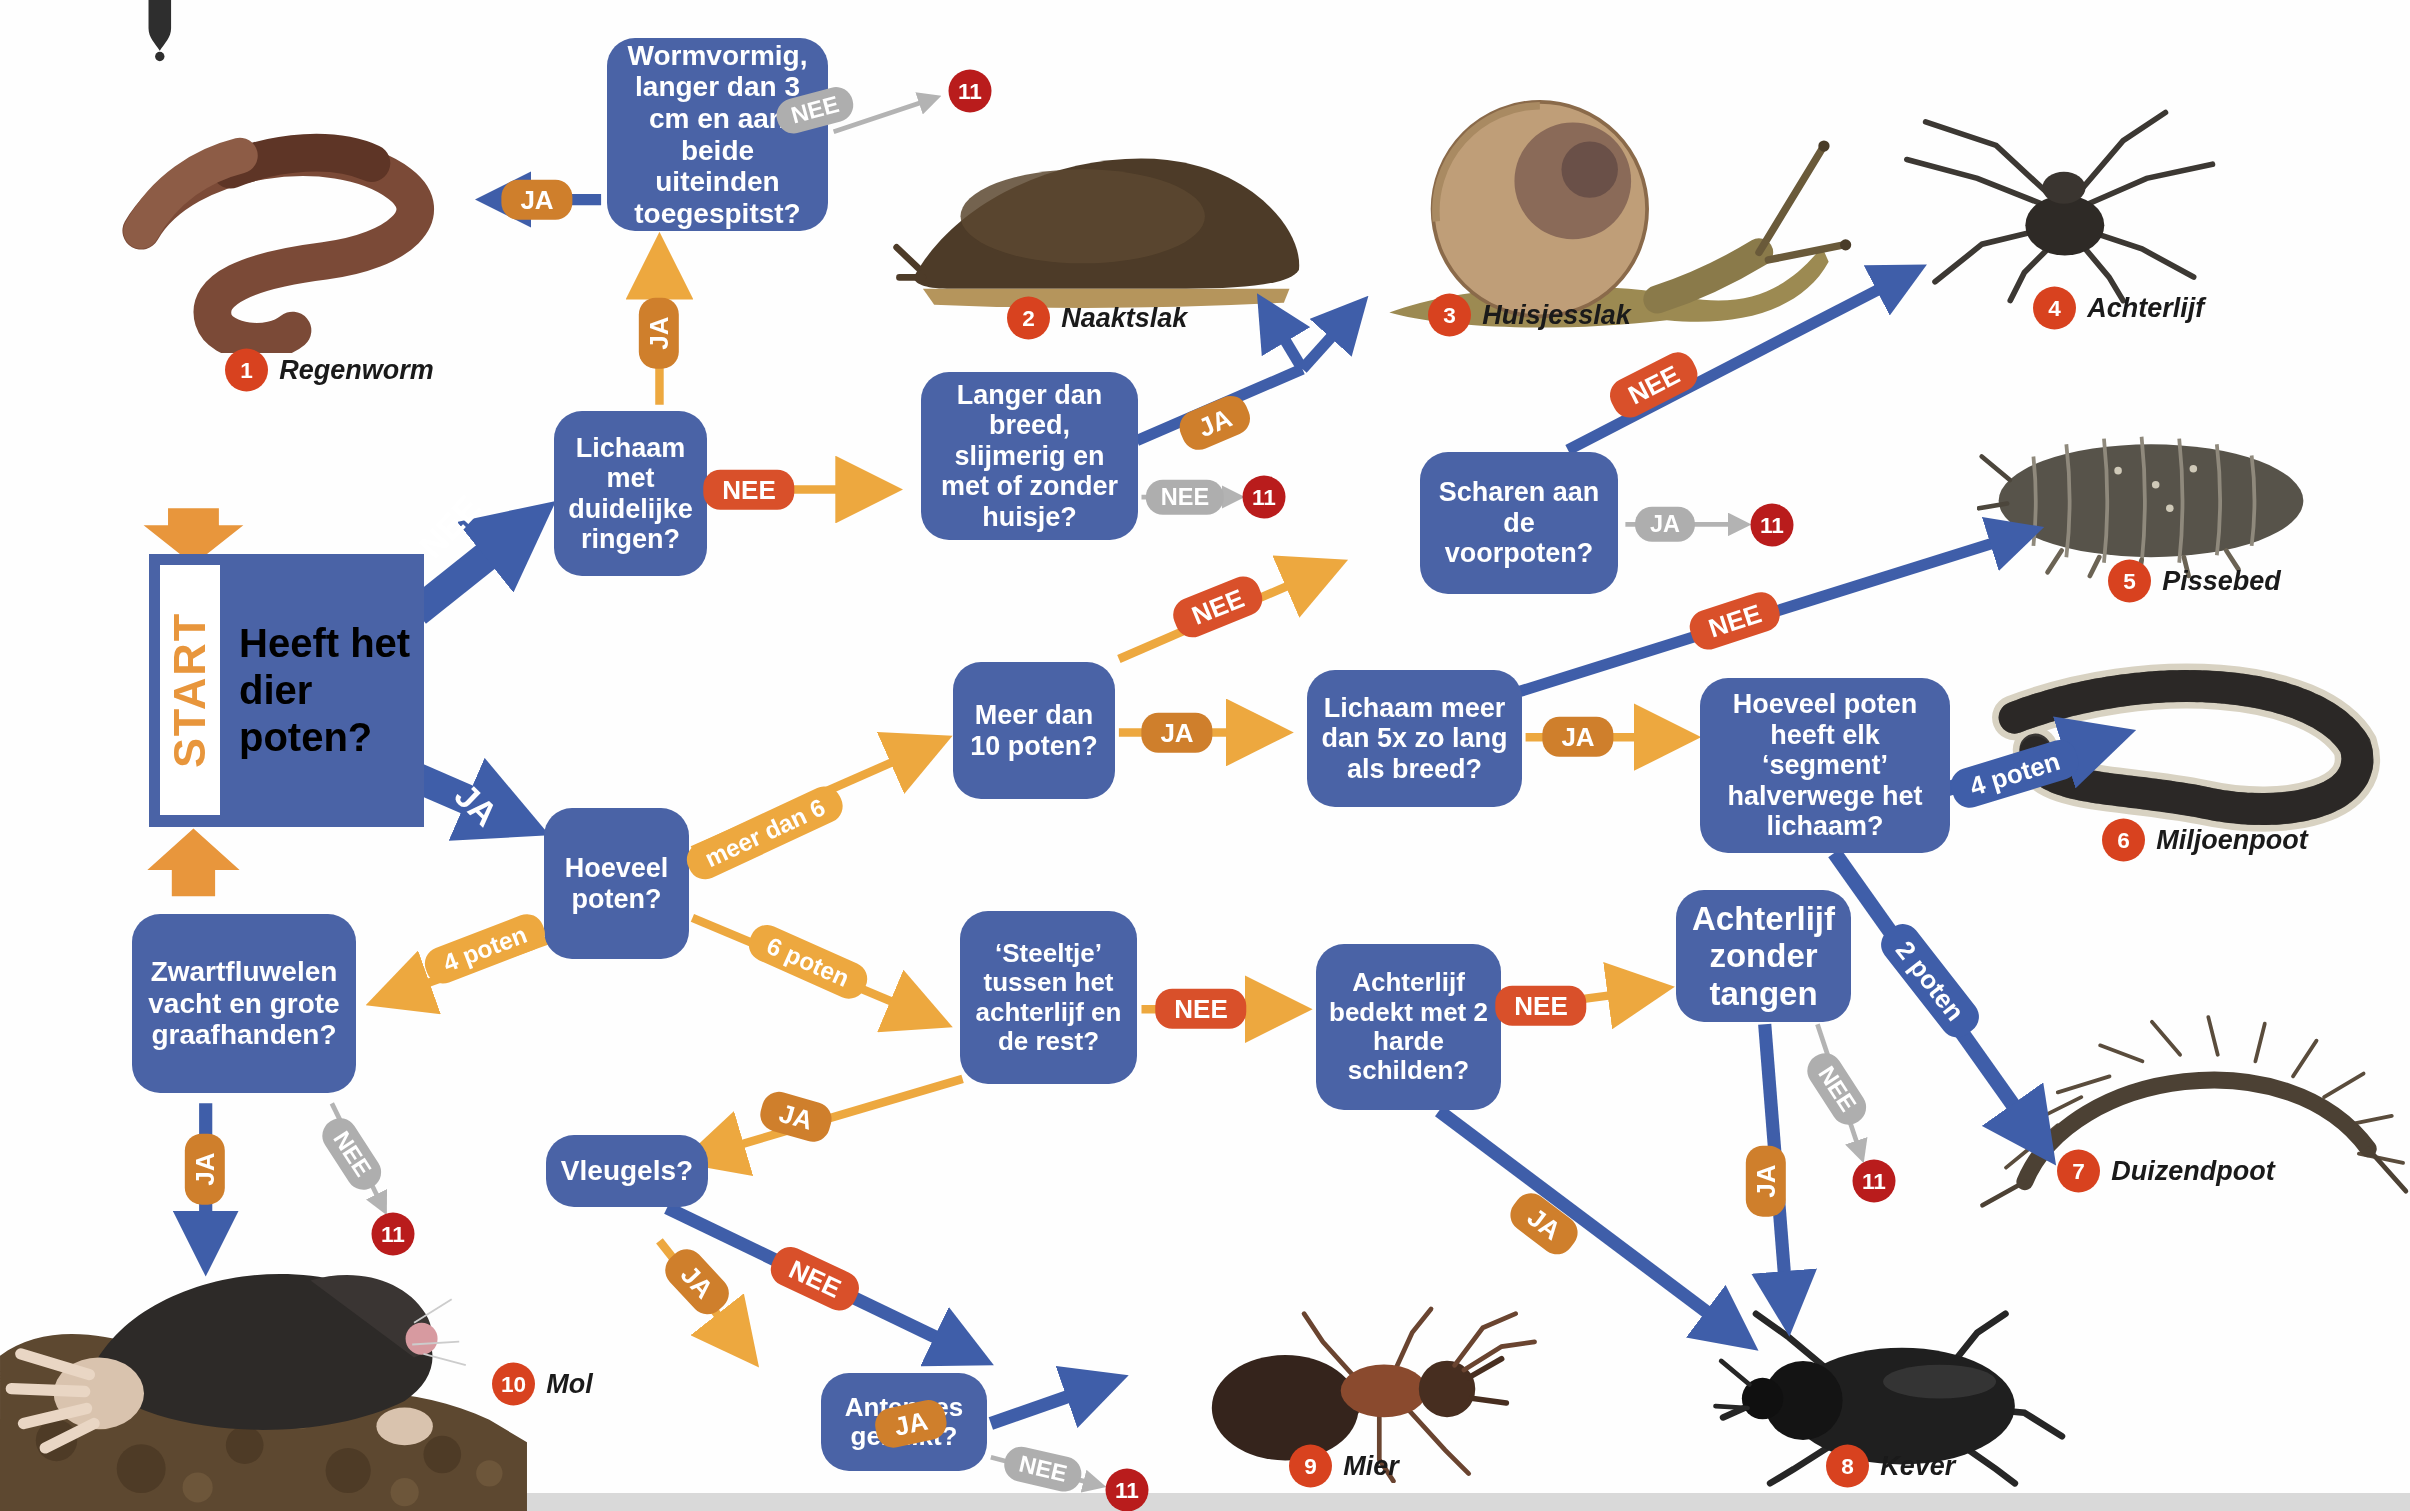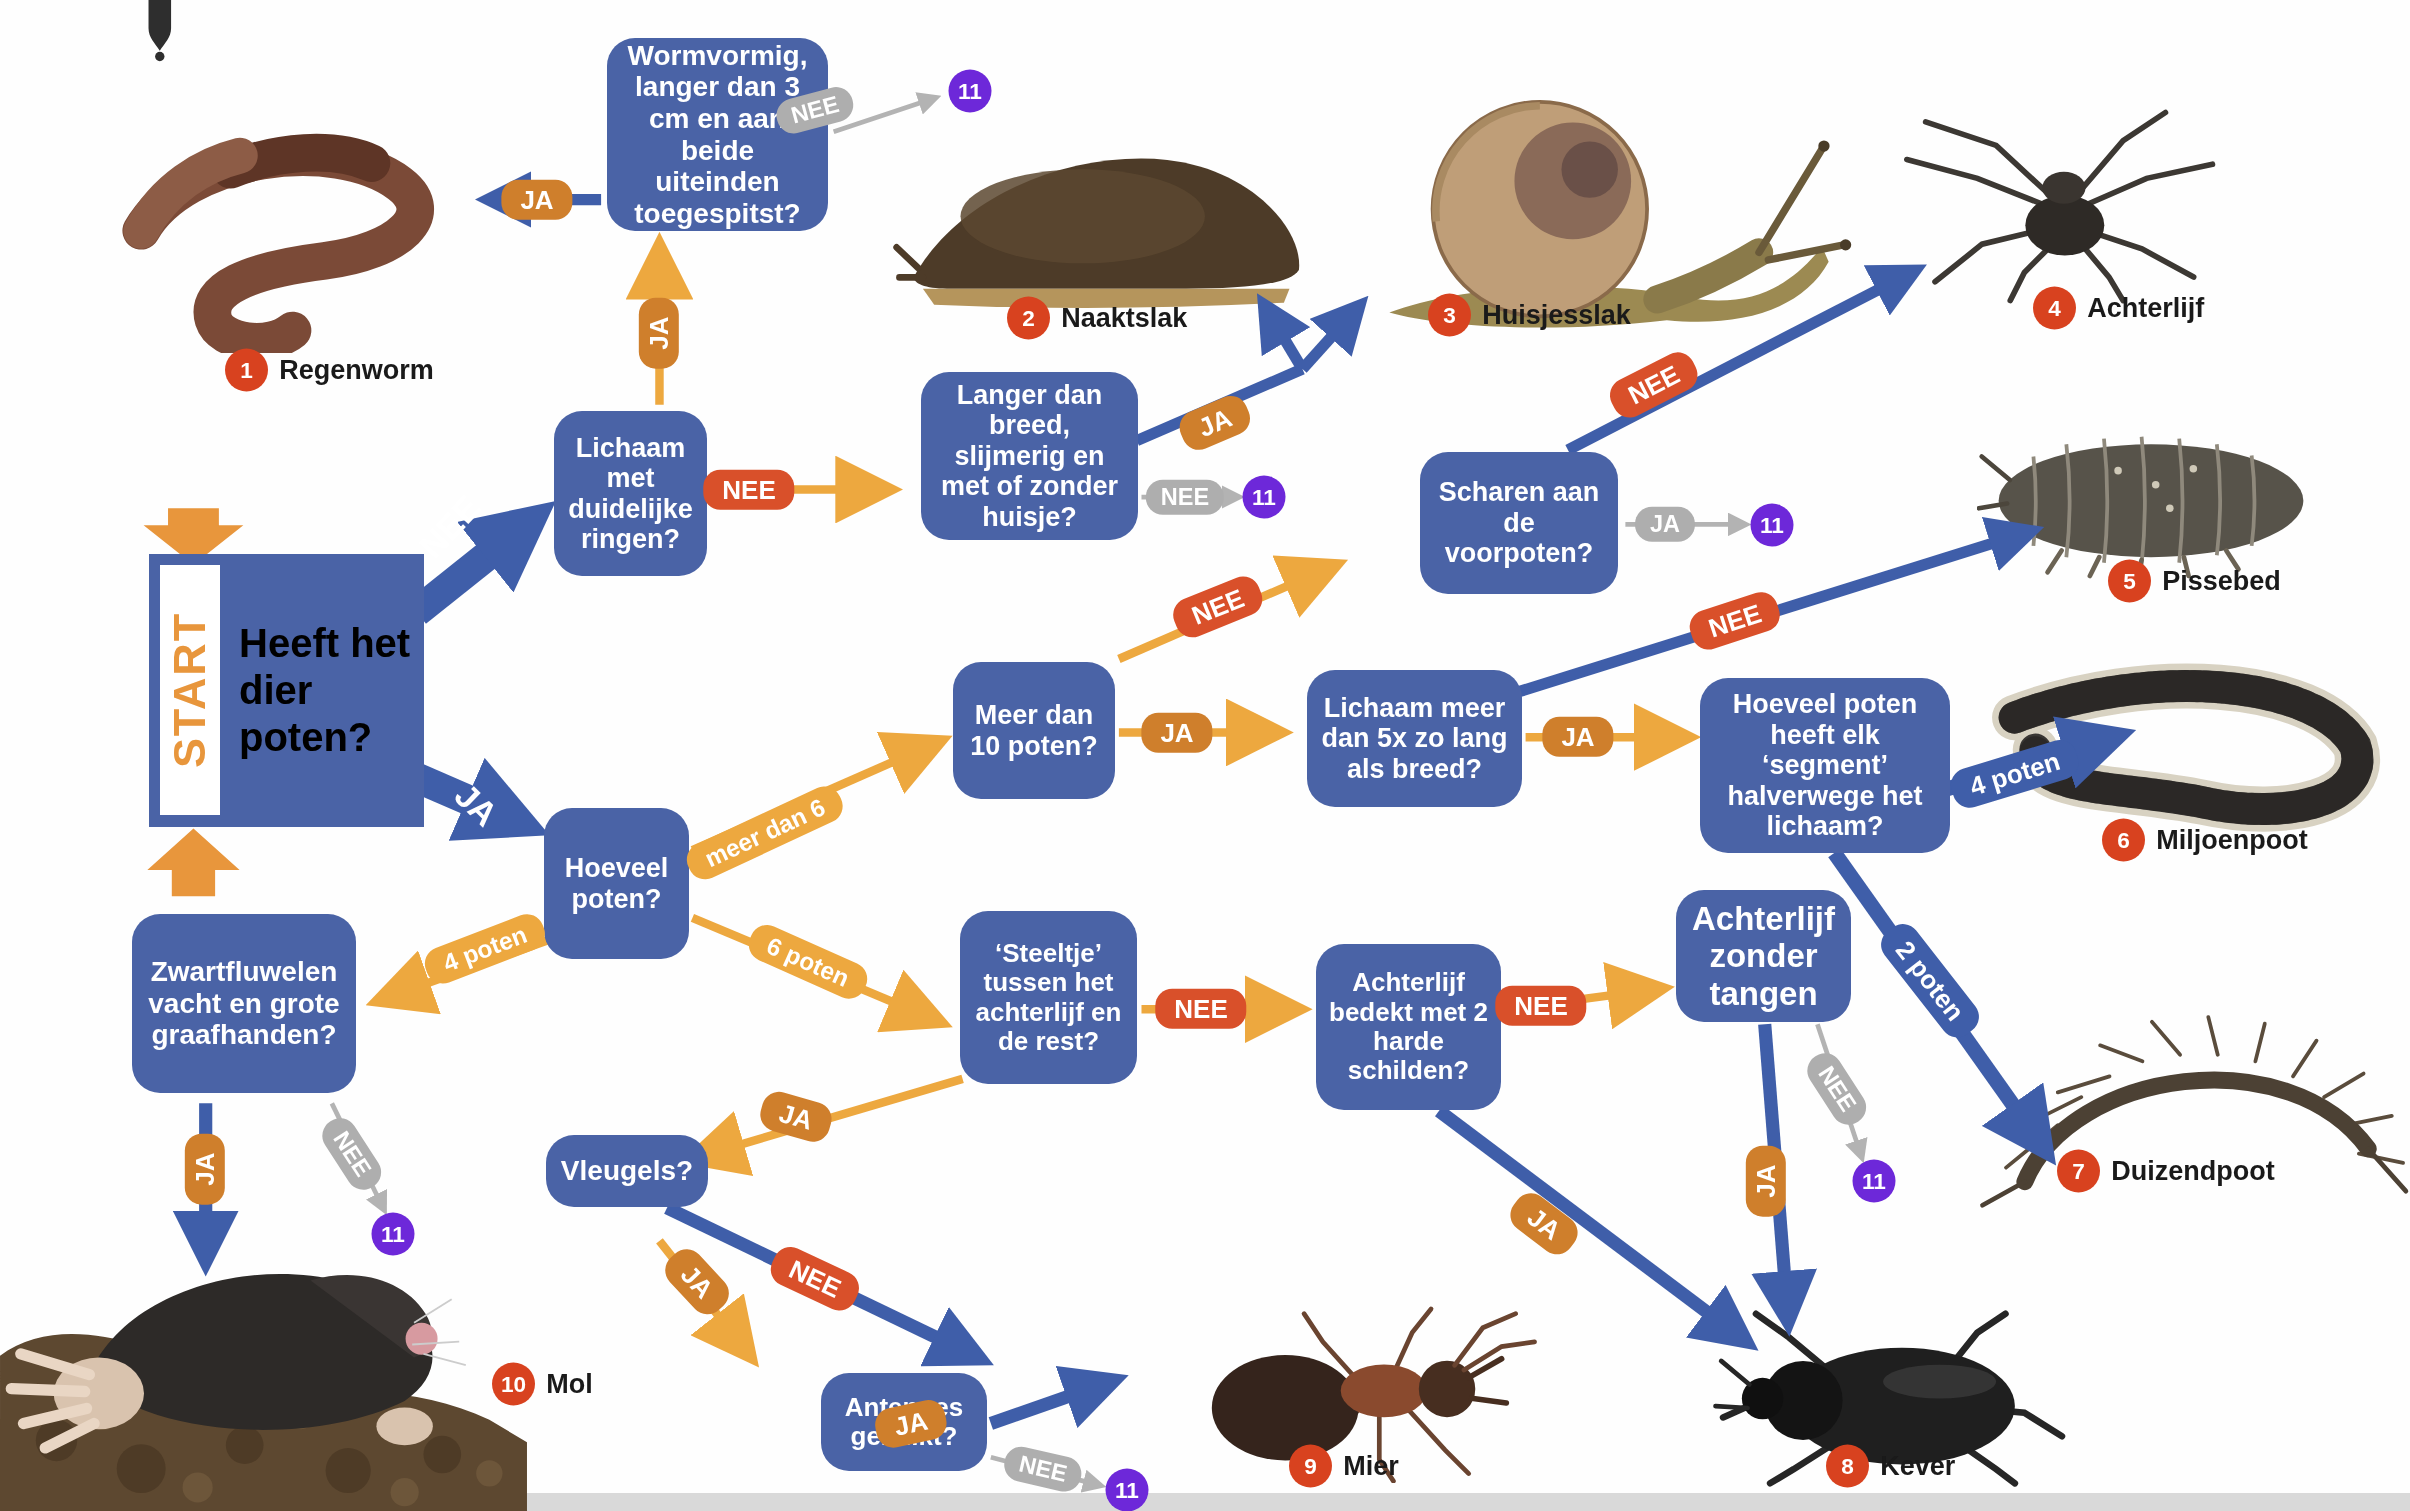--- a/index.html
+++ b/index.html
@@ -16,34 +16,34 @@
   .pill{
     position:absolute;color:#ffffff;font-weight:700;border-radius:17px;
     padding:4.7px 19px;white-space:nowrap;z-index:40;font-size:26px;
   }
   .pill.ja{background:#cf7f2c;}
   .pill.nee{background:#d9502a;}
   .pill.gray{background:#aeaeae;font-size:23.5px;padding:3.8px 15px;}
   .pill.blue{background:#3f5ea9;}
   .pill.lt{background:#eda83f;font-size:24.5px;}
   .badge11{
-    position:absolute;width:43px;height:43px;border-radius:50%;background:#6d28d9;
+    position:absolute;width:43px;height:43px;border-radius:50%;background:#b91c1c;
     color:#fff;font-weight:700;font-size:22.6px;display:flex;align-items:center;
     justify-content:center;z-index:45;transform:translate(-50%,-50%);
   }
   .animal-label{
     position:absolute;display:flex;align-items:center;gap:11.3px;z-index:45;
     transform:translate(0,-50%);
   }
   .animal-label .num{
     width:43px;height:43px;border-radius:50%;background:#d8421f;color:#fff;
     font-weight:700;font-size:22.6px;display:flex;align-items:center;justify-content:center;
     flex:0 0 auto;
   }
-  .animal-label .nm{font-weight:700;font-size:27px;color:#1a1a1a;}
+  .animal-label .nm{font-weight:700;font-size:27px;color:#1a1a1a;font-style:italic;}
   #arrows{position:absolute;left:0;top:0;z-index:20;}
   .animal-svg{position:absolute;z-index:10;}
   #start-box{
     position:absolute;left:149px;top:554px;width:275px;height:273px;background:#4a63a6;
     z-index:30;
   }
   #start-strip{
     position:absolute;left:11.3px;top:11.3px;width:60px;height:250px;background:#ffffff;
     display:flex;align-items:center;justify-content:center;
   }

